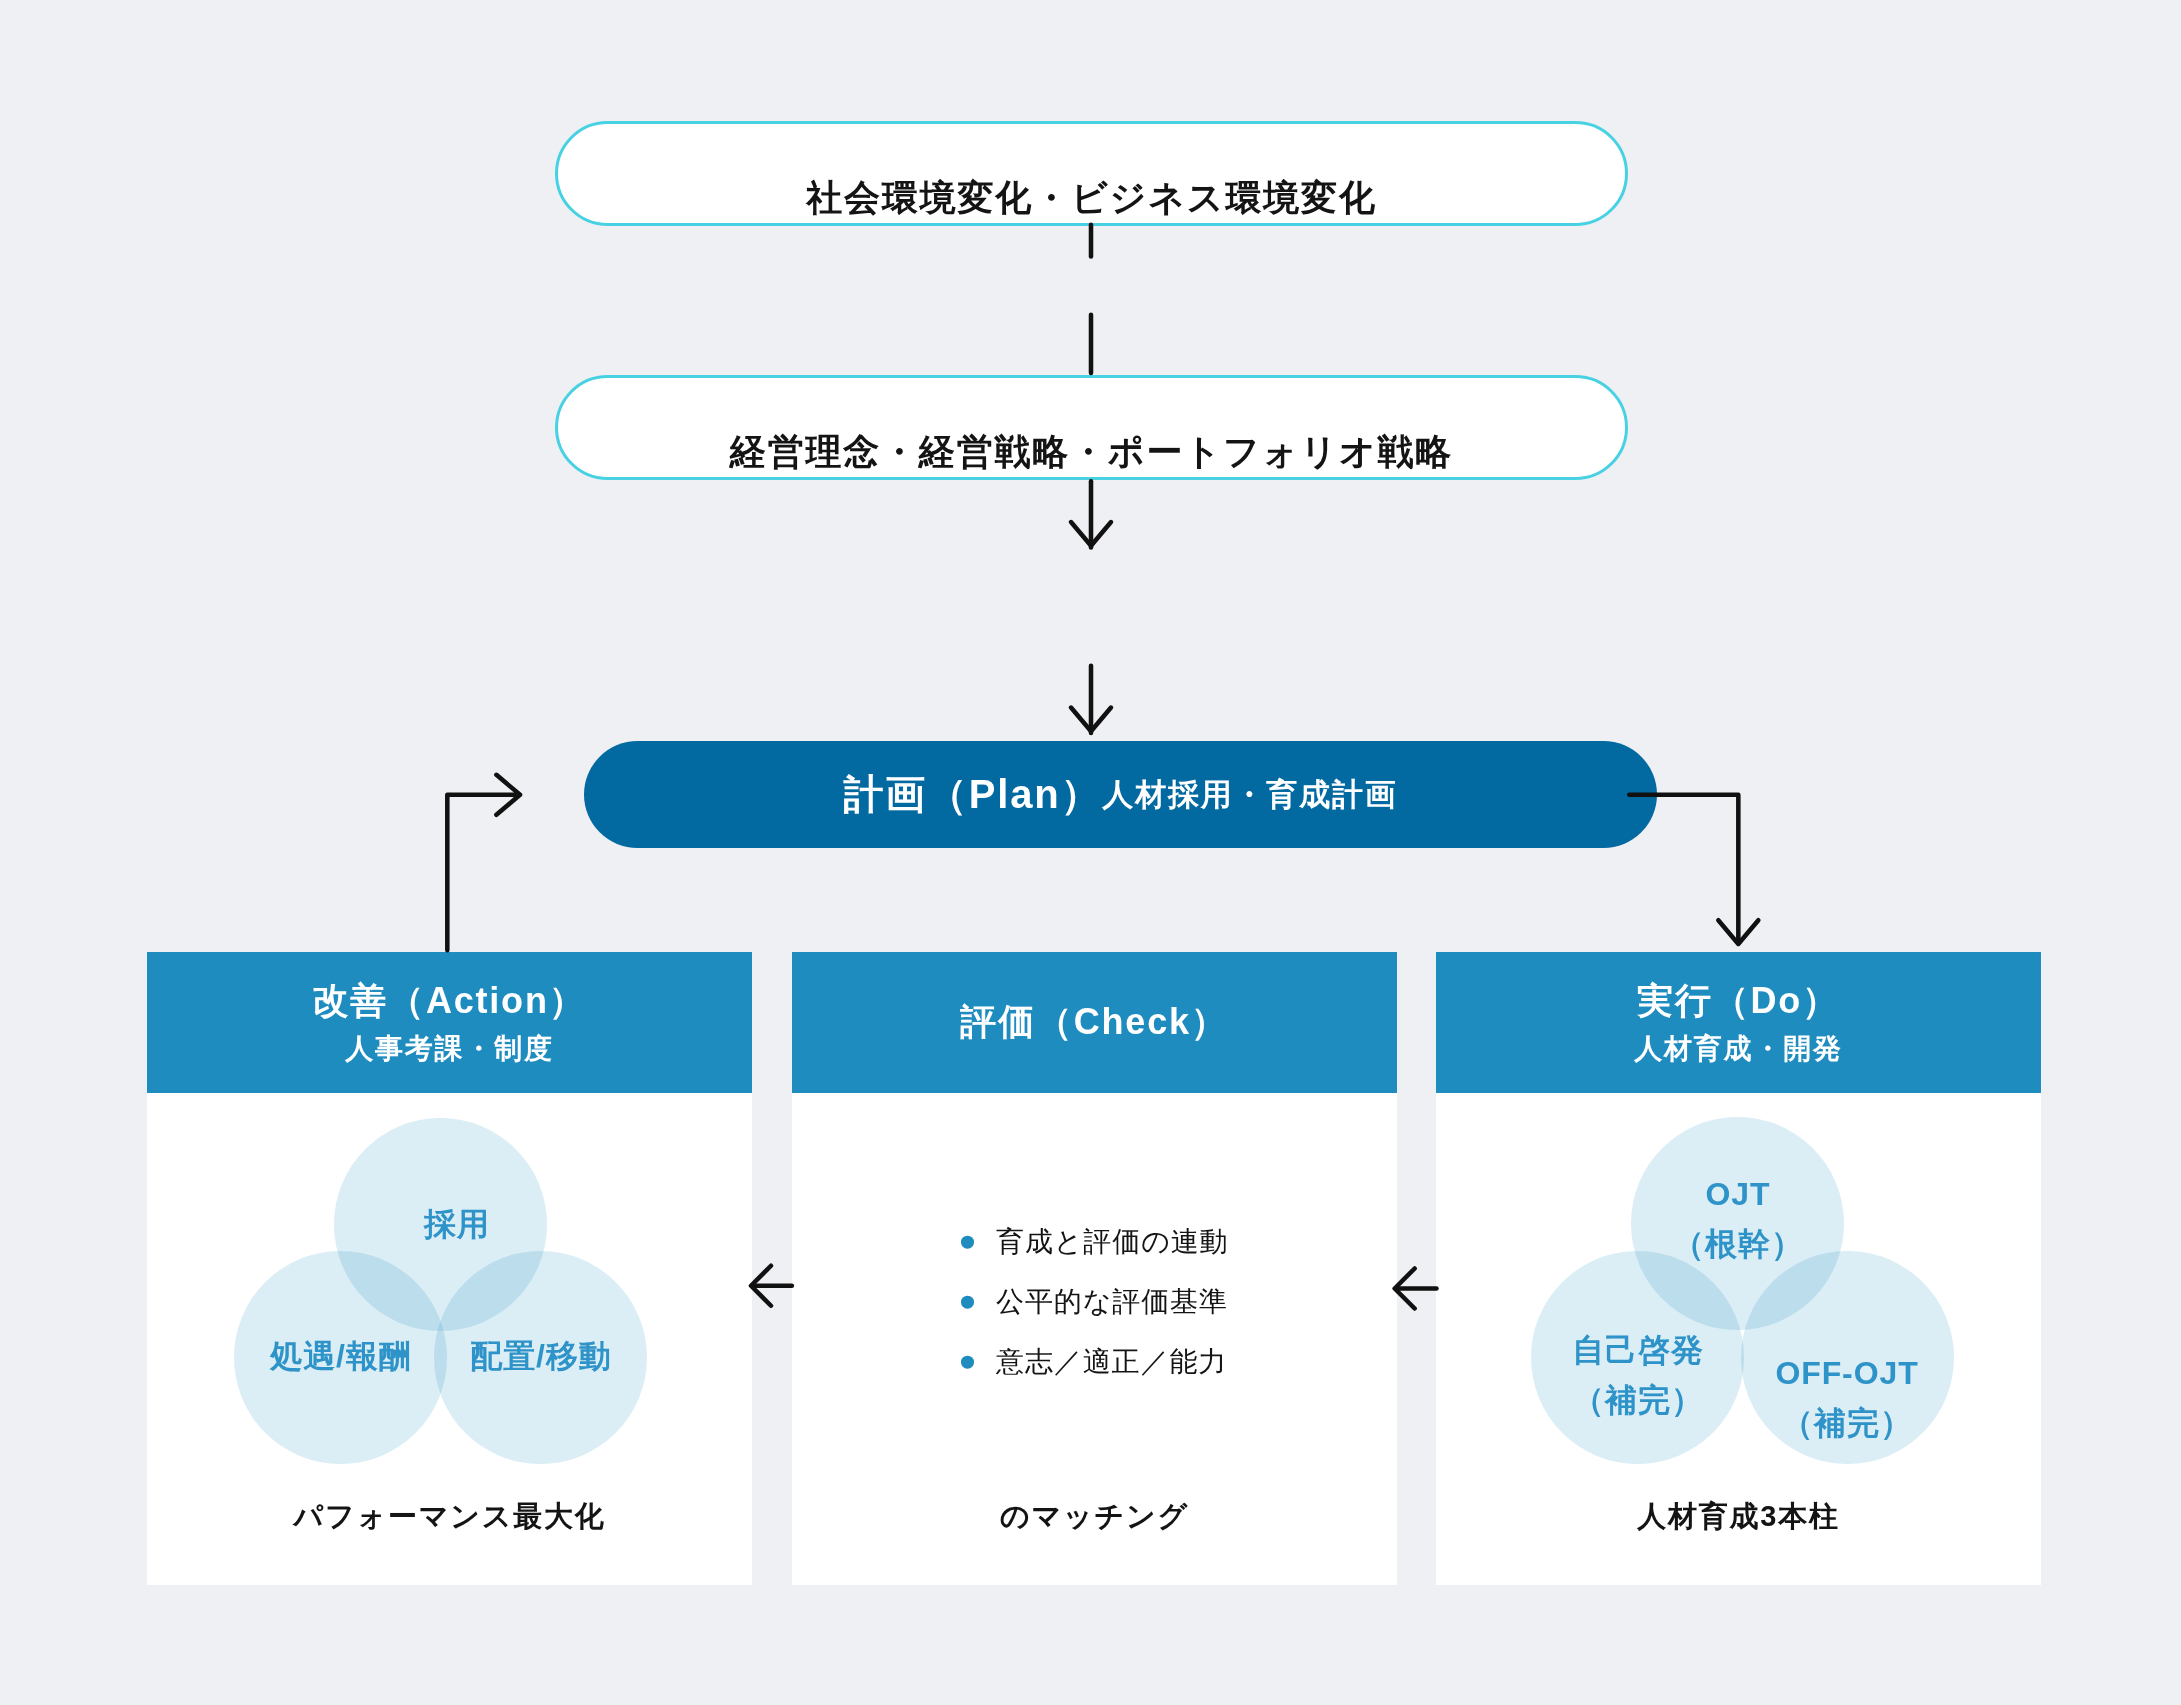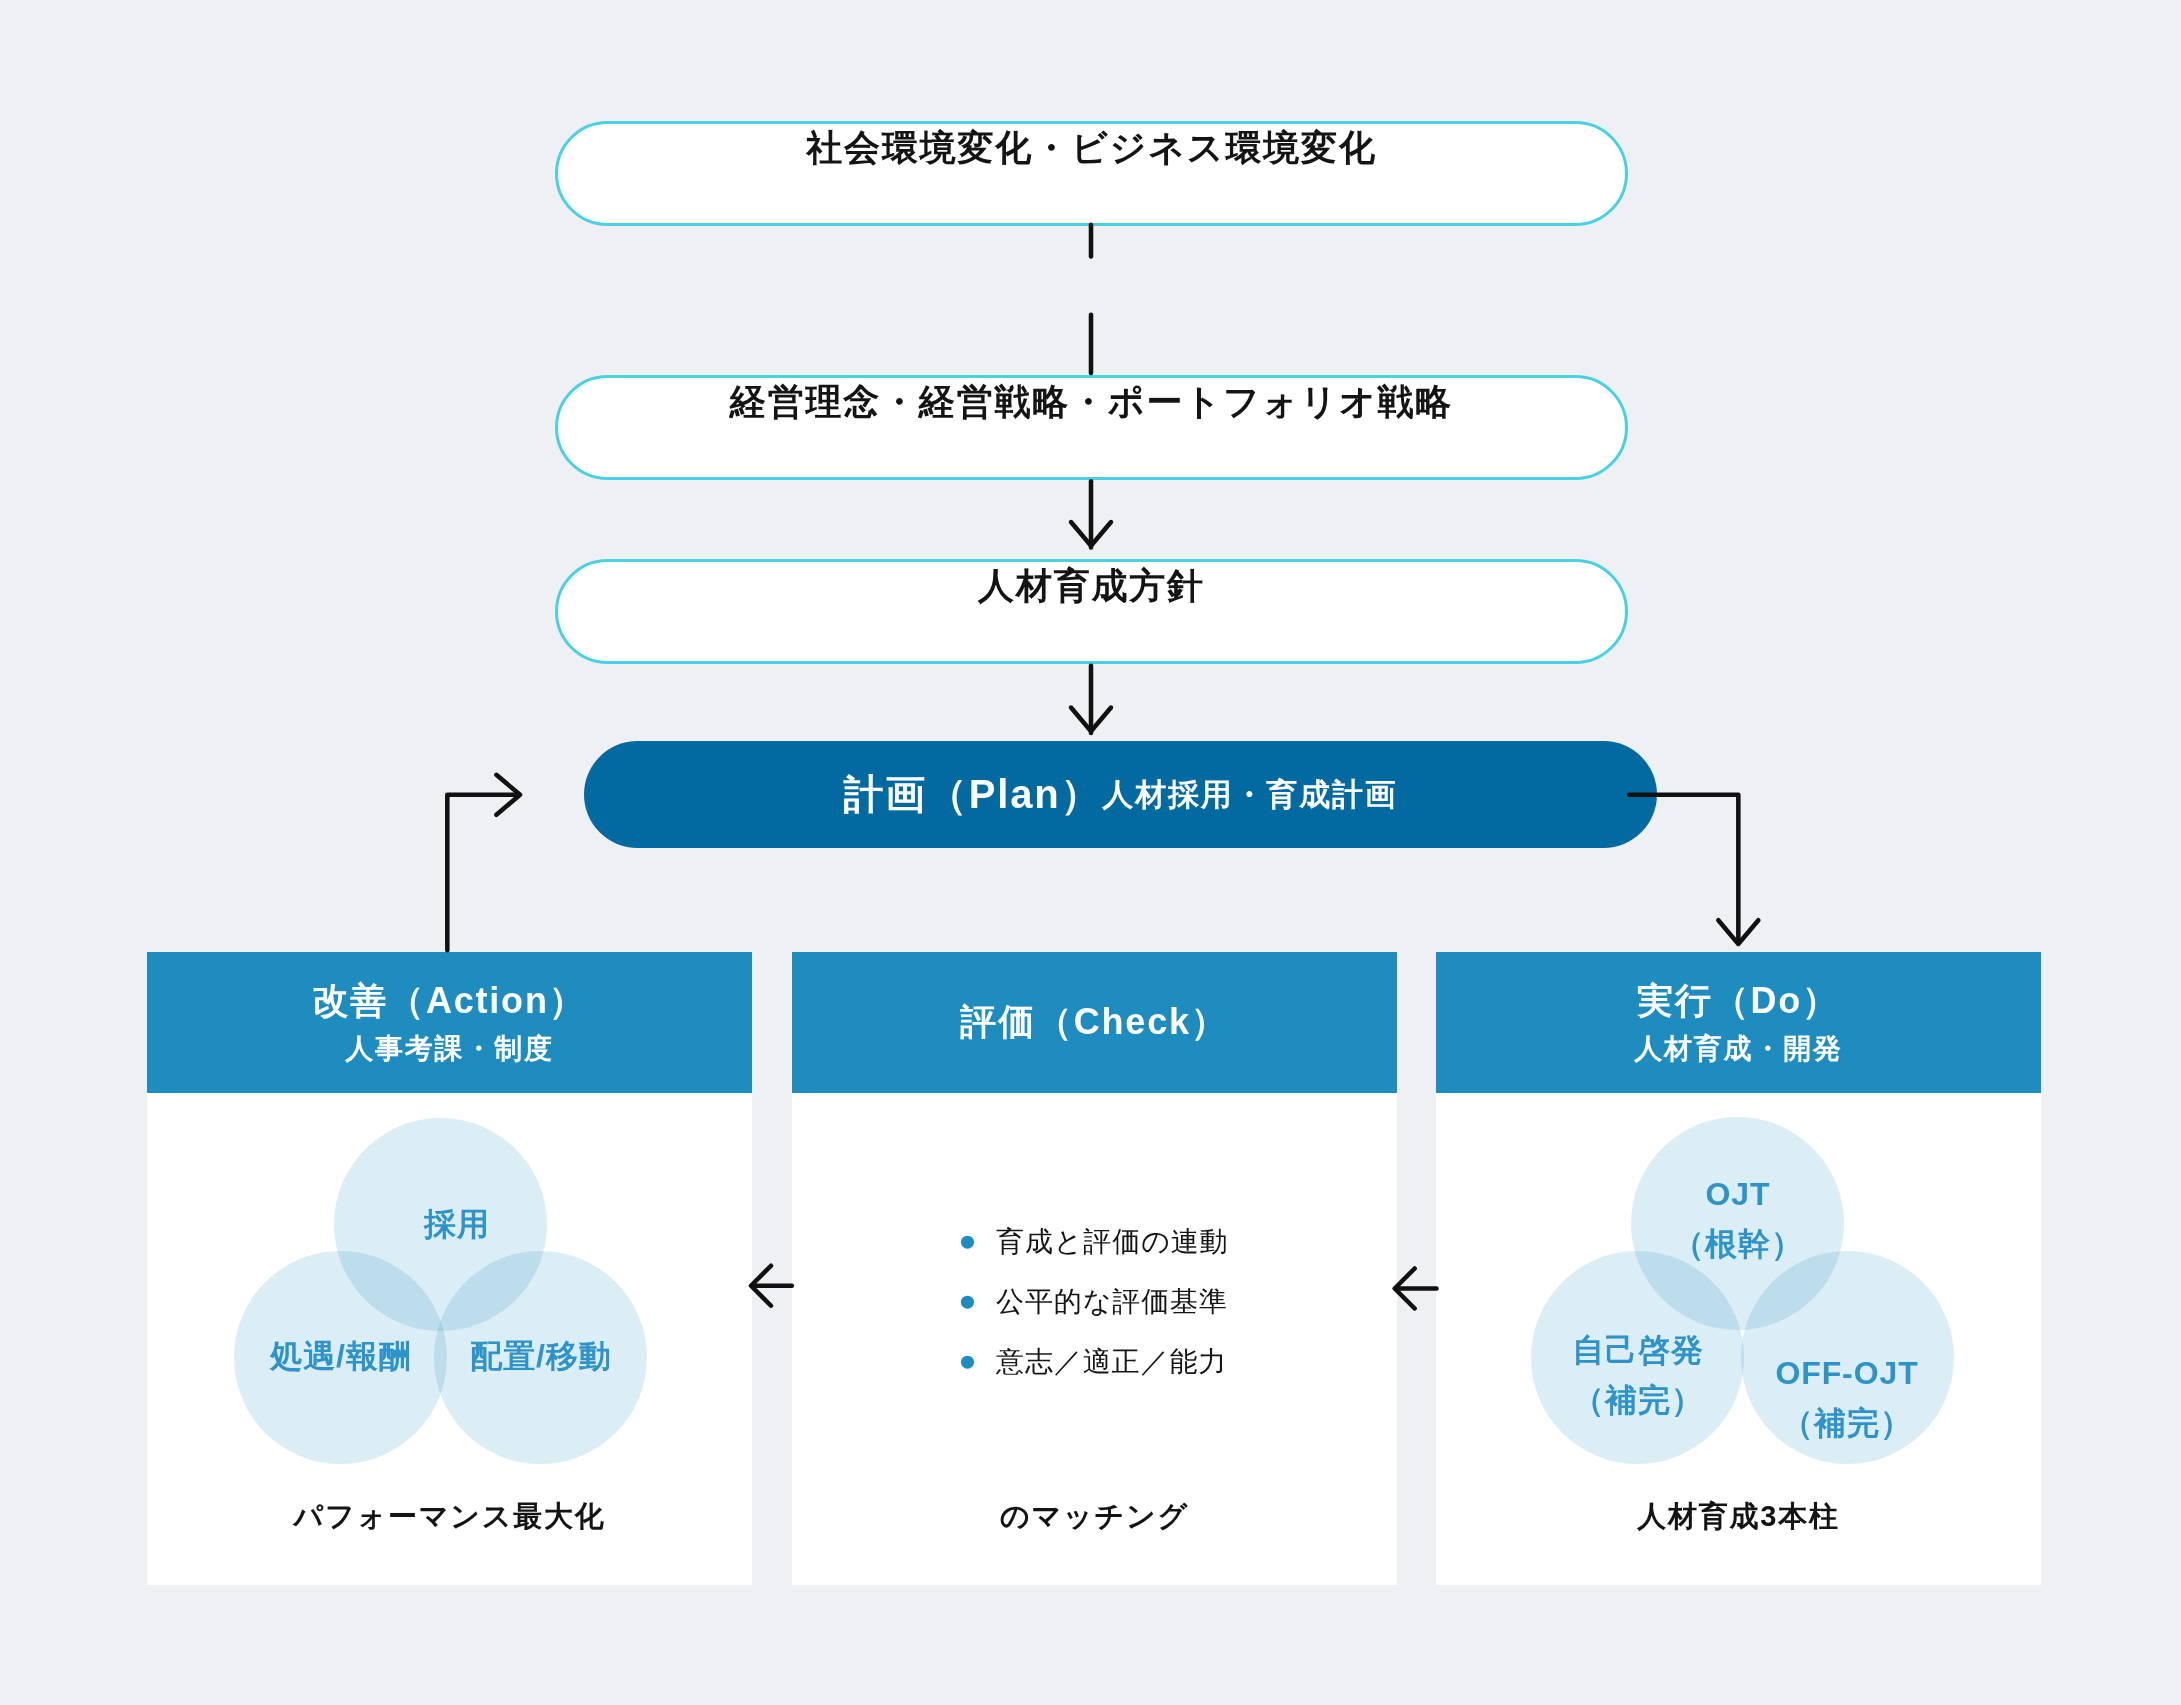--- a/index.html
+++ b/index.html
@@ -7,21 +7,21 @@
     position:relative; width:2182px; height:1706px;
     background:#eef0f3;
     font-family:"Liberation Sans","DejaVu Sans",sans-serif;
     overflow:hidden;
   }
   
   .pill{
     position:absolute; left:555px; width:1073px; height:105px;
     background:#ffffff; border:3.6px solid #47d1e2; border-radius:56px;
     box-sizing:border-box;
-    display:flex; align-items:flex-start; justify-content:center;
+    display:flex; align-items:flex-end; justify-content:center;
     font-size:36px; font-weight:bold; color:#141414; letter-spacing:1.8px;
   }
   #pill-env{top:121px}
   #pill-strategy{top:375px}
   #pill-policy{top:559px}
   .needs{
     position:absolute; top:264px; left:0; width:2182px; text-align:center;
     font-size:35px; font-weight:bold; color:#141414; letter-spacing:3.6px;
   }
   .plan-pill{
@@ -83,23 +83,20 @@
 
   <div class="pill" id="pill-env">
     <span>社会環境変化・ビジネス環境変化</span>
   </div>
 
 
   <div class="pill" id="pill-strategy">
     <span>経営理念・経営戦略・ポートフォリオ戦略</span>
   </div>
 
-  <div class="pill" id="pill-policy">
-    <span>人材育成方針</span>
-  </div>
 
   <div class="plan-pill">
     <span class="plan-title">計画（Plan）</span>
     <span class="plan-sub">人材採用・育成計画</span>
   </div>
 
   <div class="box" id="box-action">
     <div class="box-header">
       <div class="box-title">改善（Action）</div>
       <div class="box-sub">人事考課・制度</div>

